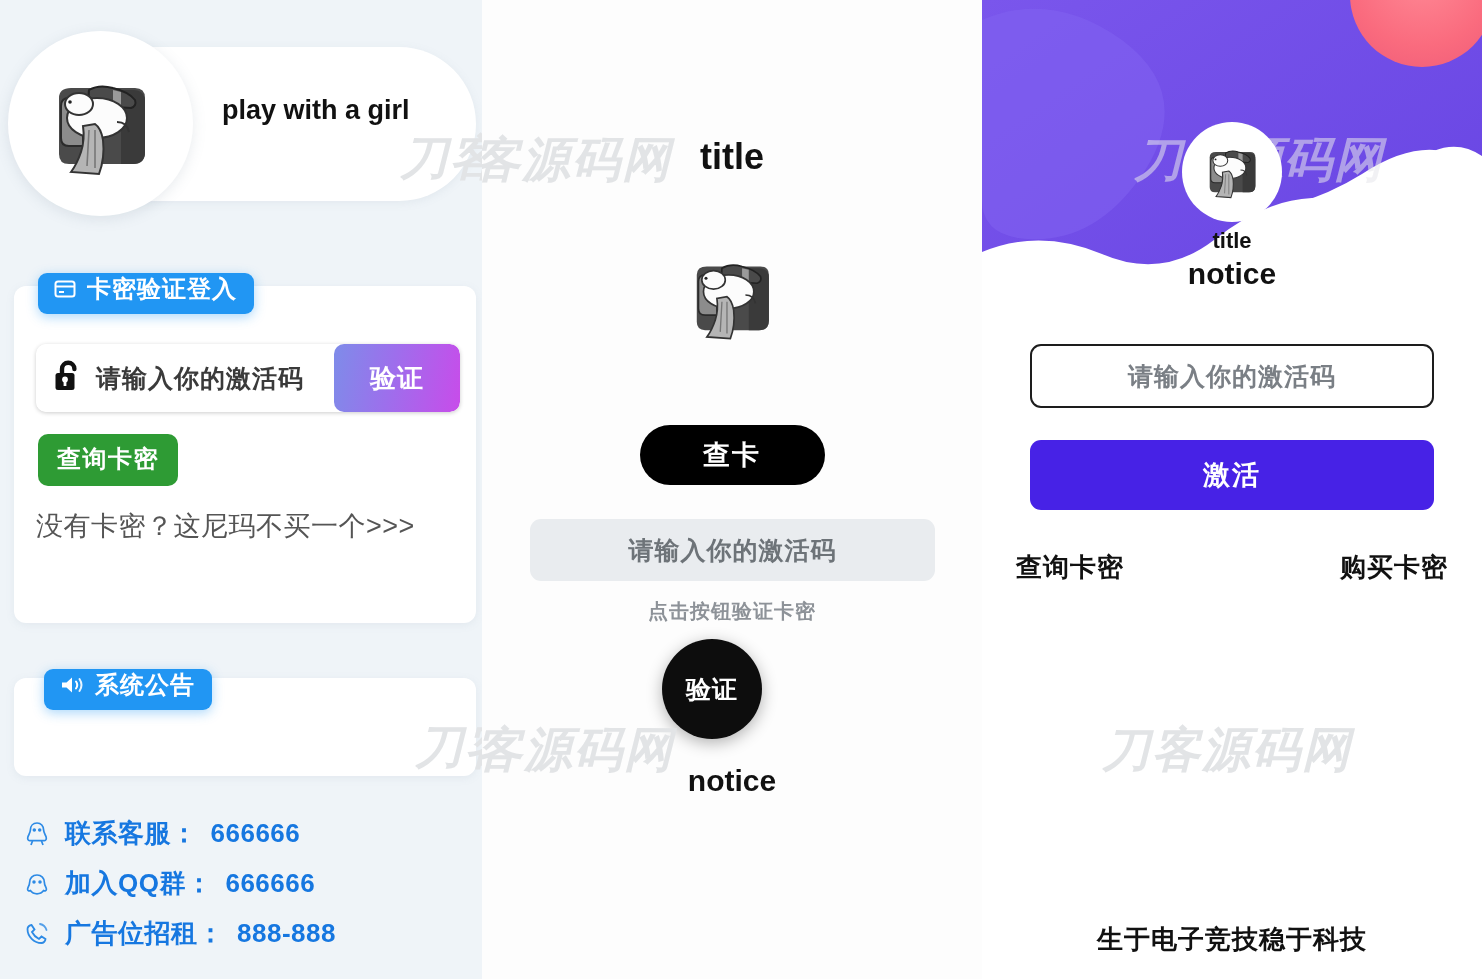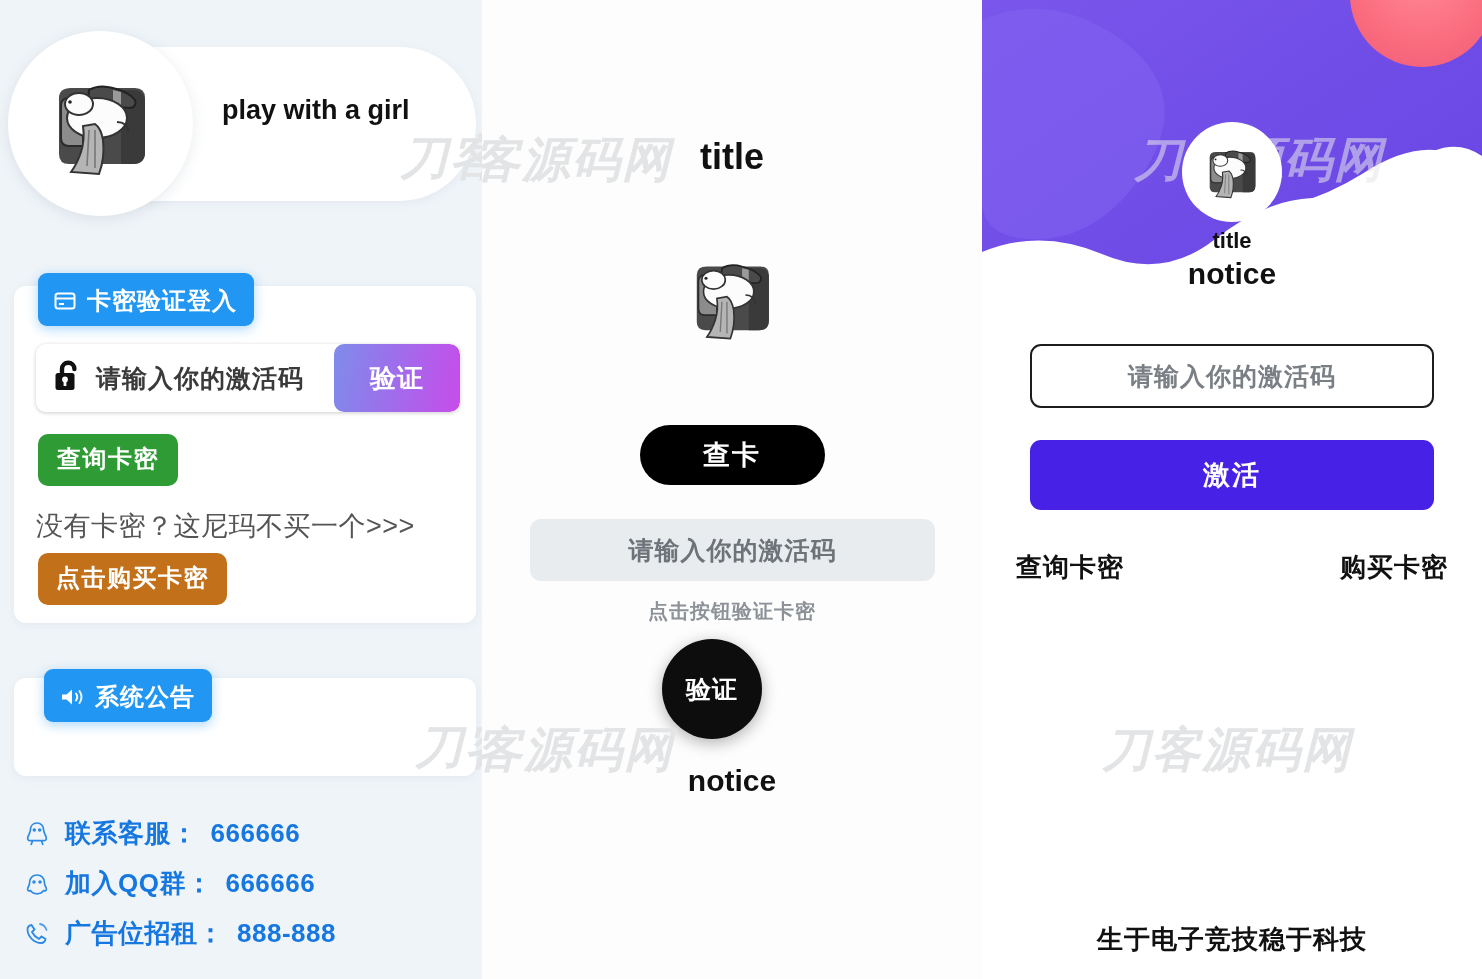--- a/index.html
+++ b/index.html
@@ -67,21 +67,21 @@
   }
   .card-login { top: 286px; height: 337px; }
   .card-notice { top: 678px; height: 98px; }
 
   .badge {
     position: absolute;
     display: inline-flex; align-items: center; gap: 10px;
     background: #2196f3;
     color: #ffffff;
     border-radius: 9px;
-    padding: 12px 17px 9px 15px;
+    padding: 0 17px 9px 15px;
     font-size: 24px; font-weight: 700;
     letter-spacing: 1px;
     box-shadow: 0 3px 12px rgba(33,150,243,0.38);
     z-index: 3;
   }
   .badge-login { left: 38px; top: 273px; }
   .badge-notice { left: 44px; top: 669px; }
   .badge svg { display: block; }
 
   .input-row {
@@ -348,21 +348,20 @@
         </span>
         <span class="input-ph">请输入你的激活码</span>
       </div>
       <div class="verify-btn">验证</div>
     </div>
 
     <div class="btn-query">查询卡密</div>
 
     <div class="promo-text">没有卡密？这尼玛不买一个&gt;&gt;&gt;</div>
 
-    <div class="btn-buy">点击购买卡密</div>
 
     <div class="card card-notice"></div>
 
     <div class="badge badge-notice">
       <span>
         <svg width="26" height="24" viewBox="0 0 26 24">
           <path d="M3 9.5 H7.5 L13 4.5 V19.5 L7.5 14.5 H3 Z" fill="#fff"></path>
           <path d="M17 8.5 Q19.5 12 17 15.5" fill="none" stroke="#fff" stroke-width="2" stroke-linecap="round"></path>
           <path d="M20.5 6 Q24.5 12 20.5 18" fill="none" stroke="#fff" stroke-width="2" stroke-linecap="round" opacity="0.9"></path>
         </svg>

